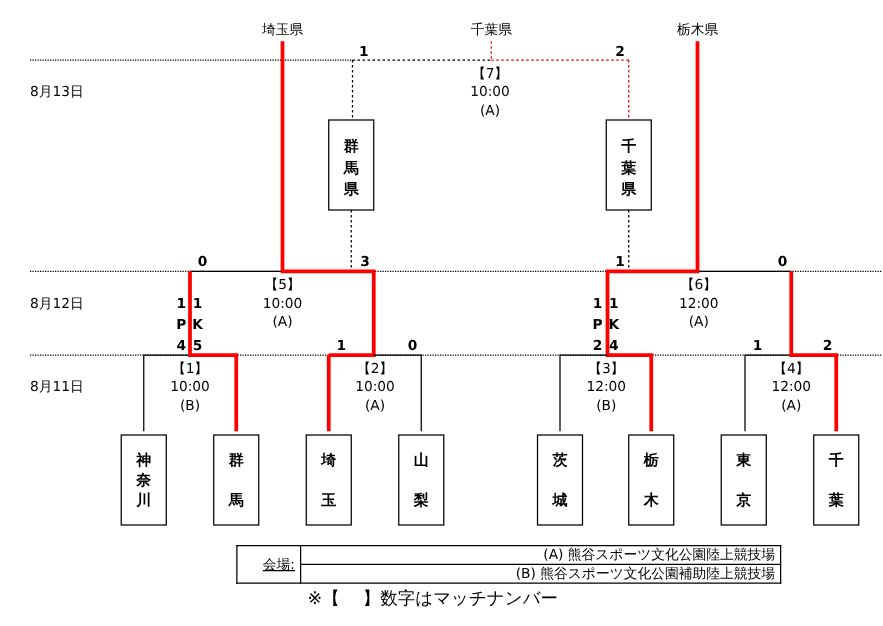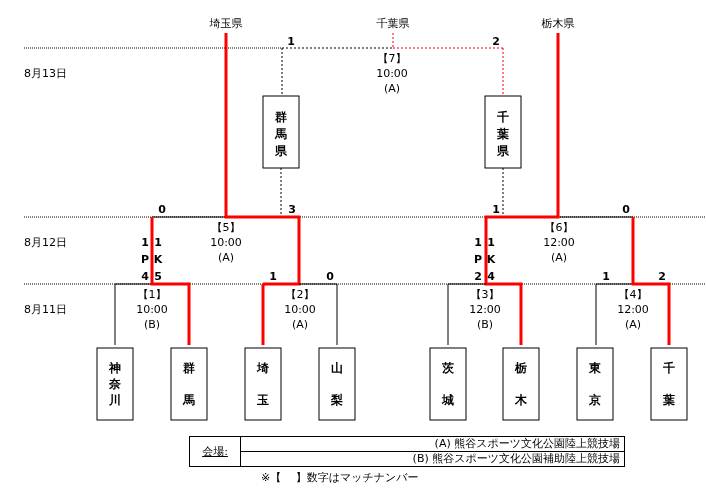--- a/index.html
+++ b/index.html
@@ -4,23 +4,23 @@
 <style>
   html, body { margin:0; padding:0; background:#fff; }
   body { width:706px; height:501px; position:relative; overflow:hidden;
          font-family: "DejaVu Sans", "Liberation Sans", sans-serif; color:#000; }
   svg { position:absolute; left:0; top:0; }
   .t { font-family: "DejaVu Sans", sans-serif; font-size:11px; fill:#000; }
   .b { font-family: "DejaVu Sans", sans-serif; font-size:11px; font-weight:bold; fill:#000; }
   .team { font-family: "DejaVu Sans", sans-serif; font-size:12px; font-weight:bold; fill:#000; }
   .legend { position:absolute; left:189px; top:436px; border-collapse:collapse; font-size:11px; }
   .legend td { border:1px solid #000; padding:0 4px; height:14px; line-height:14px;text-align:right; }
-  .legend .lbl { width:42px; text-align:center;text-decoration:underline; }
+  .legend .lbl { width:42px; text-align:right;text-decoration:underline; }
   .legend .v { width:375px; }
-  .note { position:absolute; left:261px; top:470px; font-size:11px;text-align:right; }
+  .note { position:absolute; left:246px; top:470px; font-size:14px;text-align:right; }
 </style>
 </head>
 <body>
 
 <svg width="706" height="501">
 
   <line x1="24" y1="48" x2="282" y2="48" stroke="#000" stroke-dasharray="1,1"></line>
   <line x1="24" y1="217" x2="706" y2="217" stroke="#000" stroke-dasharray="1,1"></line>
   <line x1="24" y1="284" x2="706" y2="284" stroke="#000" stroke-dasharray="1,1"></line>
 

